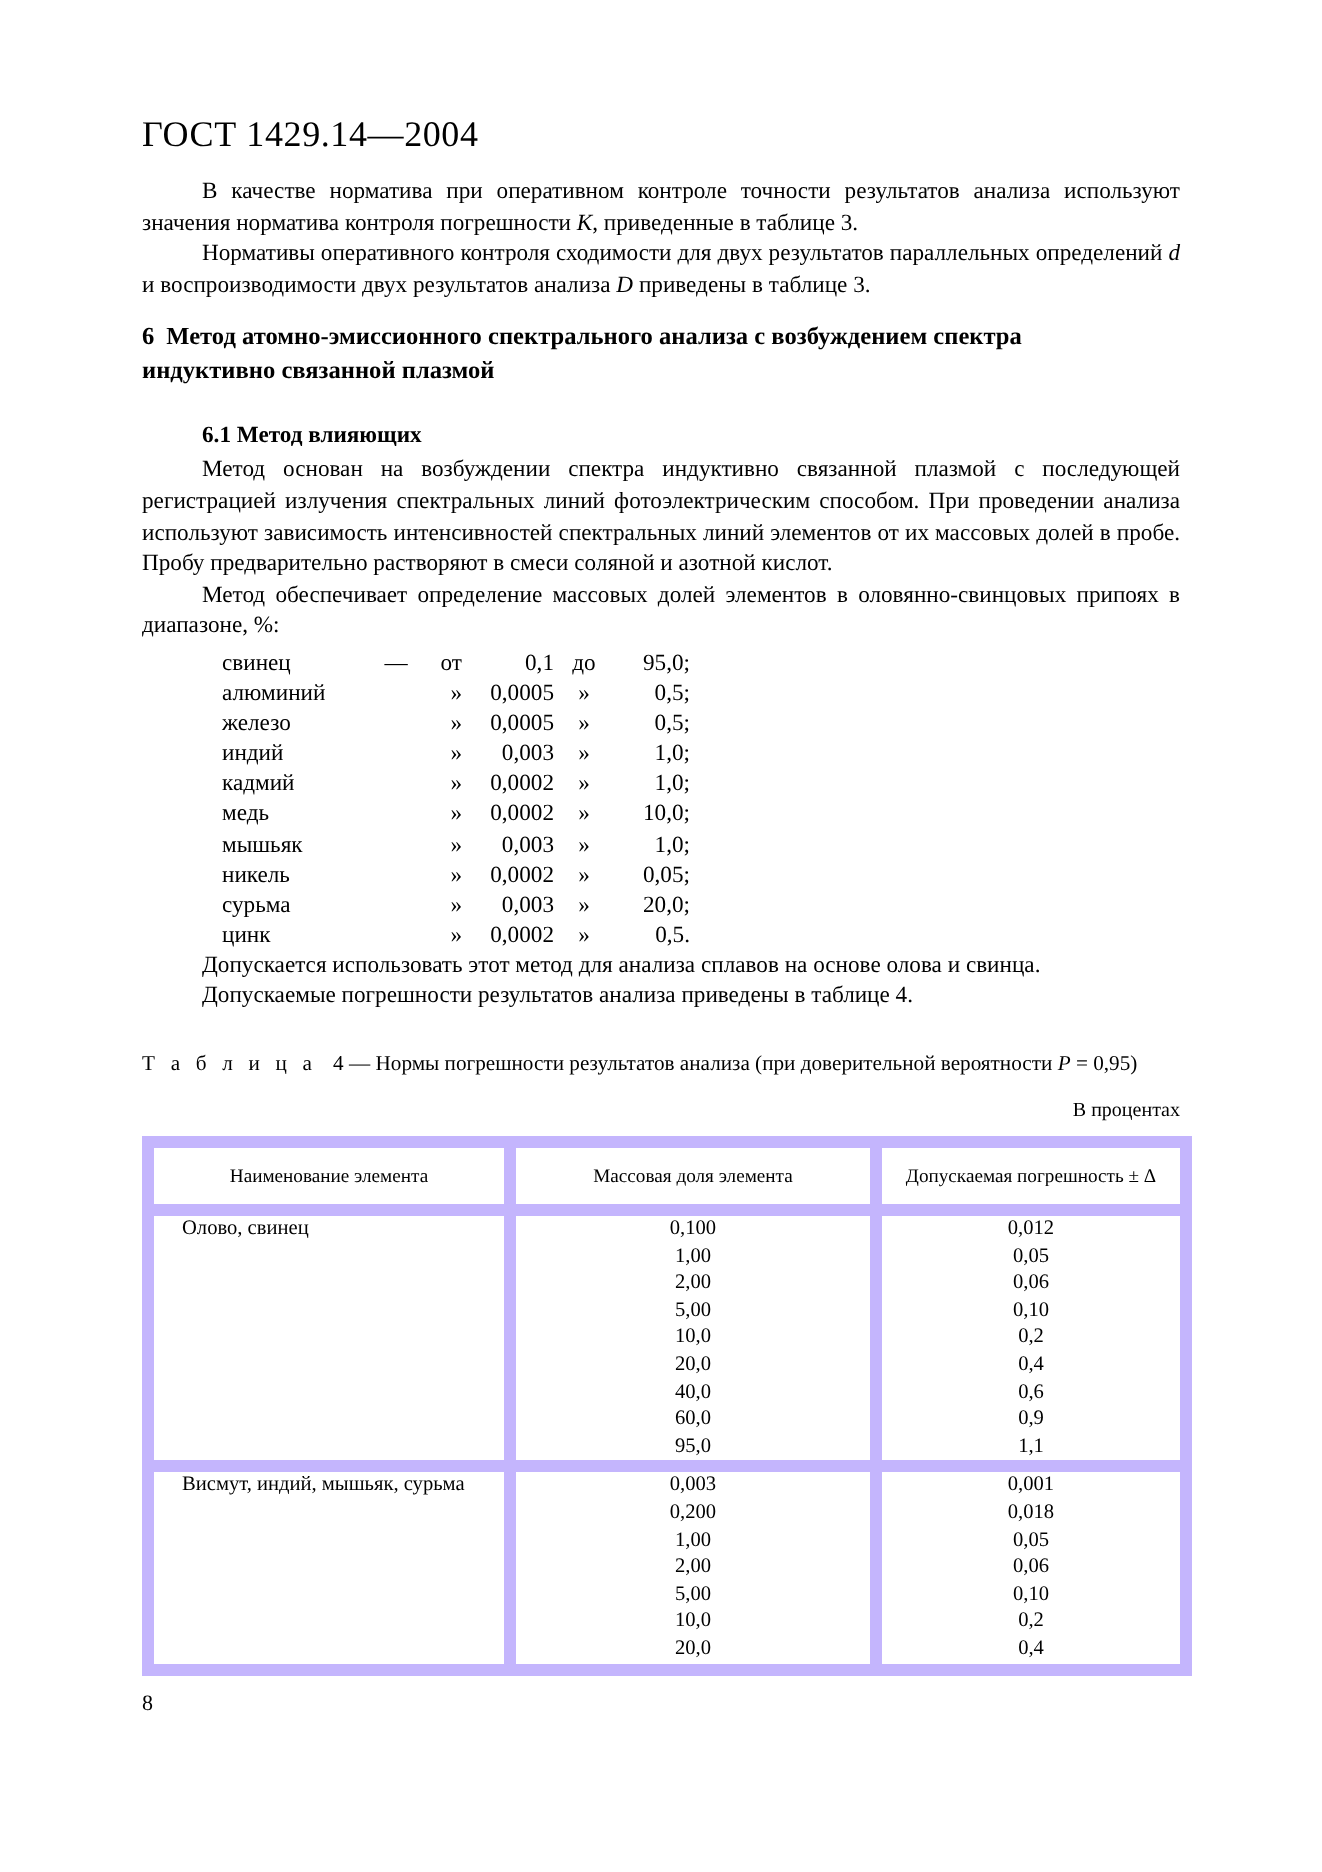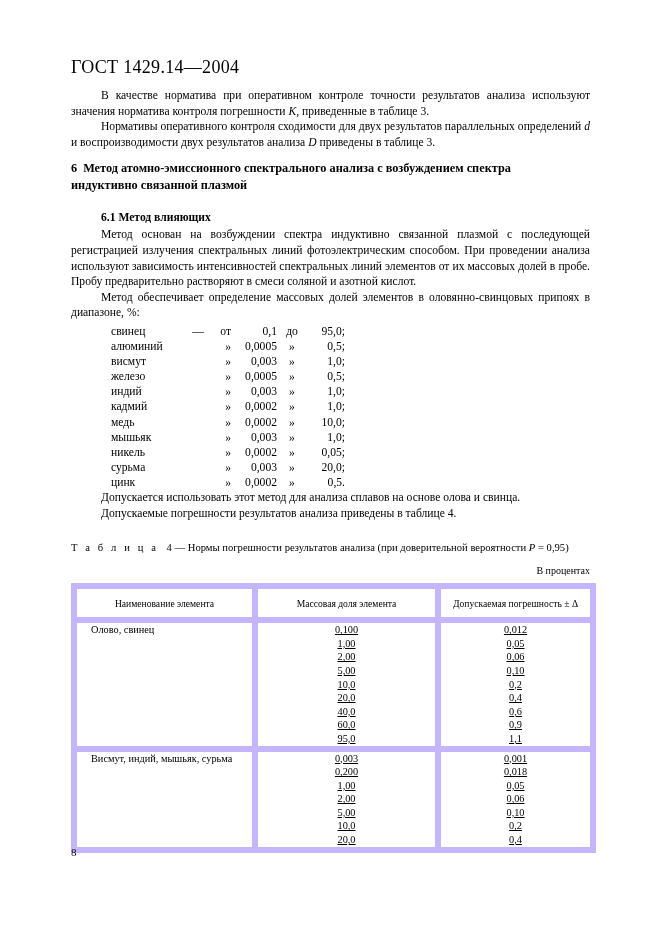--- a/index.html
+++ b/index.html
@@ -143,21 +143,20 @@
     font-size: 10.3px;
     line-height: 13.6px;
     text-indent: 14px;
   }
   .grp-name.narrow { text-indent: 14px; }
   .val-col {
     text-align: center;
     padding: 5px 0 6px 0;
     line-height: 13.6px;
     font-size: 10.3px;
-    text-decoration: underline;
   }
   .val-col div { white-space: nowrap; }
   .page-num {
     position: absolute;
     left: 71px;
     top: 846px;
     font-size: 11px;
   }
   i.var { font-style: italic; font-family: "Liberation Serif", serif; }
 </style>
@@ -182,23 +181,20 @@
     <p class="body-par">Метод основан на возбуждении спектра индуктивно связанной плазмой с последующей регистрацией излучения спектральных линий фотоэлектрическим способом. При проведении анализа используют зависимость интенсивностей спектральных линий элементов от их массовых долей в пробе. Пробу предварительно растворяют в смеси соляной и азотной кислот.</p>
 
     <p class="body-par">Метод обеспечивает определение массовых долей элементов в оловянно-свинцовых припоях в диапазоне, %:</p>
 
     <ul class="elem-list">
       <li class="elem-row">
         <span class="c-name">свинец</span><span class="c-d1">—</span><span class="c-from">от</span><span class="c-v1">0,1</span><span class="c-d2">до</span><span class="c-v2">95,0;</span>
       </li>
       <li class="elem-row">
         <span class="c-name">алюминий</span><span class="c-d1"></span><span class="c-from">»</span><span class="c-v1">0,0005</span><span class="c-d2">»</span><span class="c-v2">0,5;</span>
-      </li>
-      <li class="elem-row">
-        <span class="c-name">висмут</span><span class="c-d1"></span><span class="c-from">»</span><span class="c-v1">0,003</span><span class="c-d2">»</span><span class="c-v2">1,0;</span>
       </li>
       <li class="elem-row">
         <span class="c-name">железо</span><span class="c-d1"></span><span class="c-from">»</span><span class="c-v1">0,0005</span><span class="c-d2">»</span><span class="c-v2">0,5;</span>
       </li>
       <li class="elem-row">
         <span class="c-name">индий</span><span class="c-d1"></span><span class="c-from">»</span><span class="c-v1">0,003</span><span class="c-d2">»</span><span class="c-v2">1,0;</span>
       </li>
       <li class="elem-row">
         <span class="c-name">кадмий</span><span class="c-d1"></span><span class="c-from">»</span><span class="c-v1">0,0002</span><span class="c-d2">»</span><span class="c-v2">1,0;</span>
       </li>

